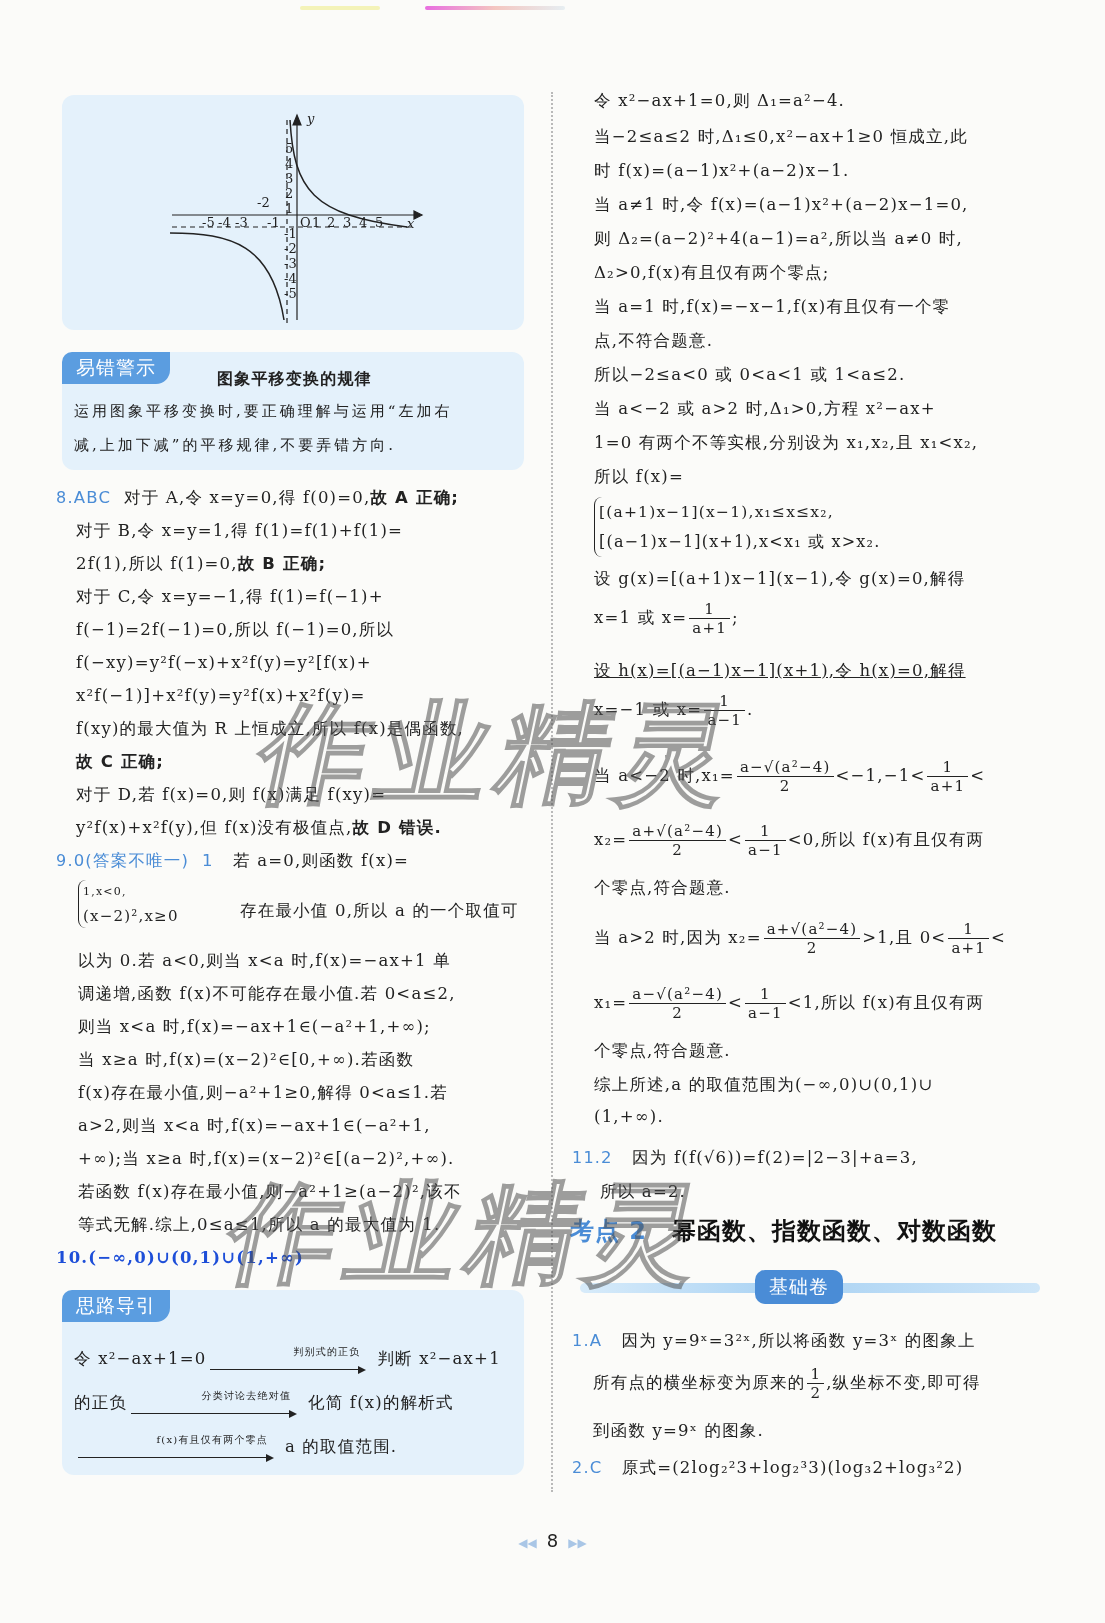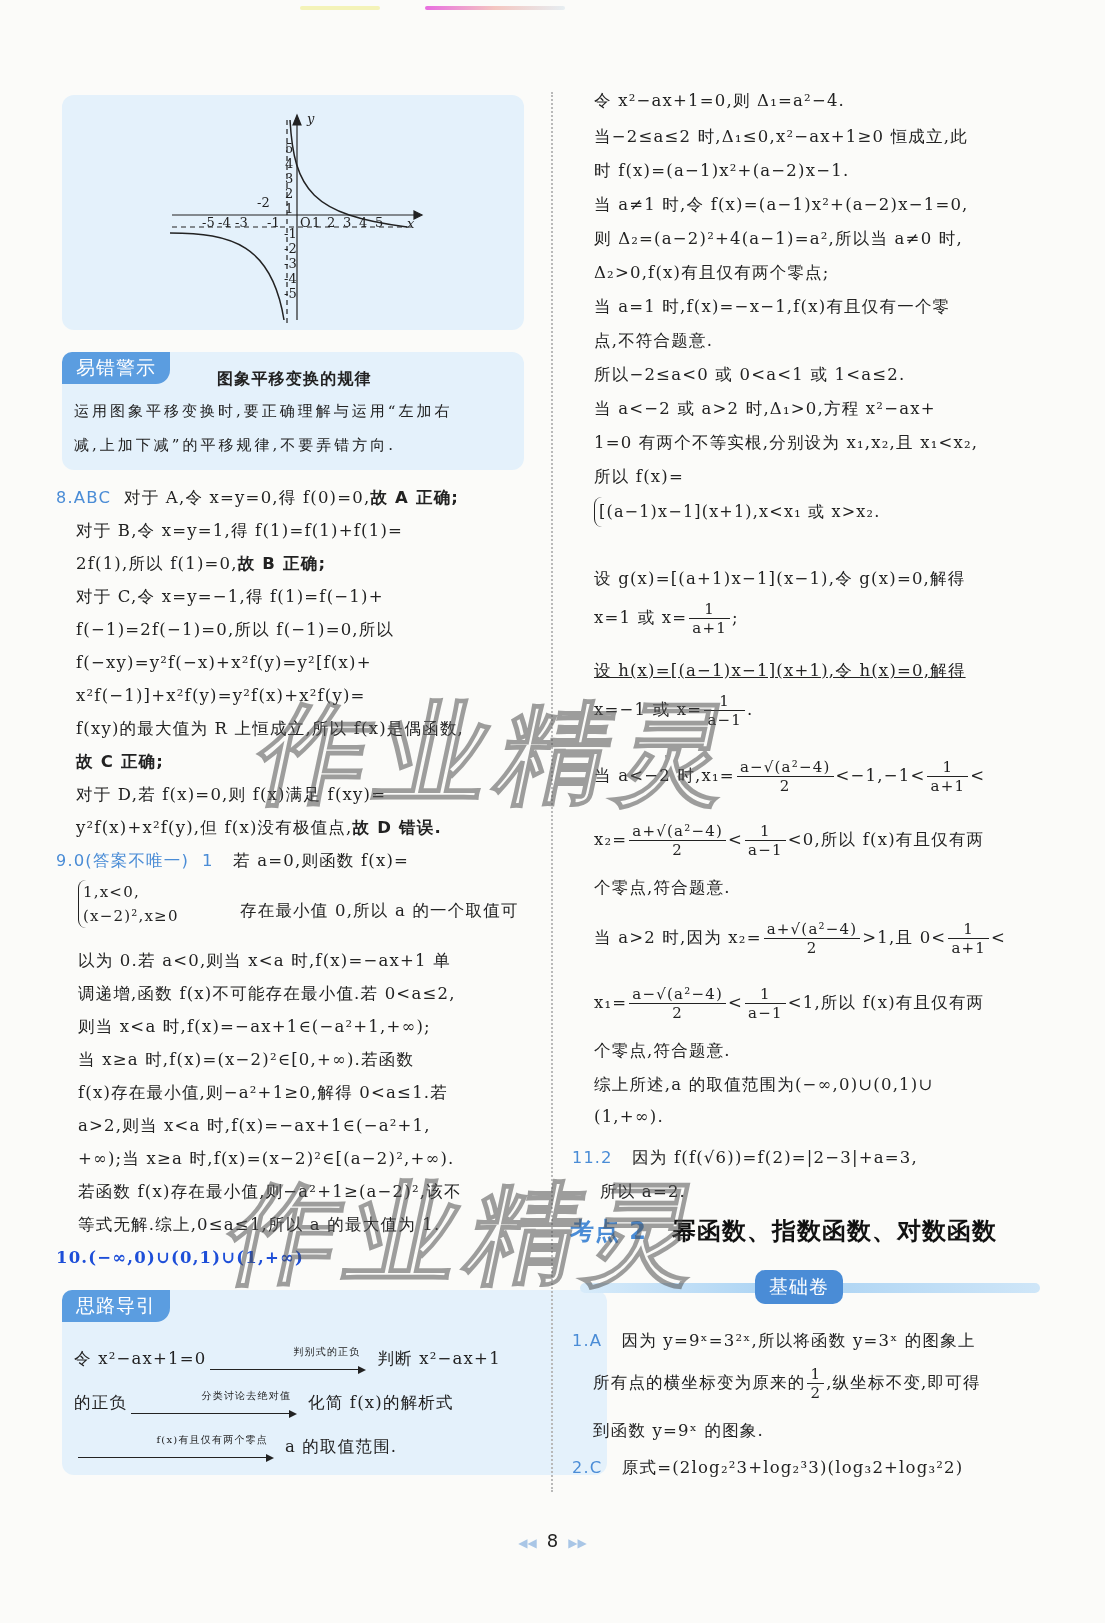--- a/index.html
+++ b/index.html
@@ -94,38 +94,38 @@
 <div class="line" style="left:76px;top:685px;">x²f(−1)]+x²f(y)=y²f(x)+x²f(y)=</div>
 <div class="line" style="left:76px;top:718px;">f(xy)的最大值为 R 上恒成立,所以 f(x)是偶函数,</div>
 <div class="line b" style="left:76px;top:751px;">故 C 正确;</div>
 <div class="line" style="left:76px;top:784px;">对于 D,若 f(x)=0,则 f(x)满足 f(xy)=</div>
 <div class="line" style="left:76px;top:817px;"><span>y²f(x)+x²f(y),但 f(x)没有极值点,</span><span class="b">故 D 错误.</span></div>
 
 <div class="line" style="left:56px;top:850px;">
   <span class="num">9.</span><span class="blue">0(答案不唯一)</span>&nbsp;&nbsp;<span class="blue">1</span>&nbsp;&nbsp;&nbsp;<span>若 a=0,则函数 f(x)=</span>
 </div>
 <div class="line" style="left:78px;top:880px;line-height:normal;">
-  <span class="brace"><span style="display:block;font-size:15px;line-height:24px;">1,x&lt;0,</span><span style="display:block;font-size:15px;line-height:24px;">(x−2)²,x≥0</span></span>
+  <span class="brace"><span style="display:block;font-size:11px;line-height:24px;">1,x&lt;0,</span><span style="display:block;font-size:15px;line-height:24px;">(x−2)²,x≥0</span></span>
 </div>
 <div class="line" style="left:240px;top:900px;">存在最小值 0,所以 a 的一个取值可</div>
 <div class="line" style="left:78px;top:950px;">以为 0.若 a&lt;0,则当 x&lt;a 时,f(x)=−ax+1 单</div>
 <div class="line" style="left:78px;top:983px;">调递增,函数 f(x)不可能存在最小值.若 0&lt;a≤2,</div>
 <div class="line" style="left:78px;top:1016px;">则当 x&lt;a 时,f(x)=−ax+1∈(−a²+1,+∞);</div>
 <div class="line" style="left:78px;top:1049px;">当 x≥a 时,f(x)=(x−2)²∈[0,+∞).若函数</div>
 <div class="line" style="left:78px;top:1082px;">f(x)存在最小值,则−a²+1≥0,解得 0&lt;a≤1.若</div>
 <div class="line" style="left:78px;top:1115px;">a&gt;2,则当 x&lt;a 时,f(x)=−ax+1∈(−a²+1,</div>
 <div class="line" style="left:78px;top:1148px;">+∞);当 x≥a 时,f(x)=(x−2)²∈[(a−2)²,+∞).</div>
 <div class="line" style="left:78px;top:1181px;">若函数 f(x)存在最小值,则−a²+1≥(a−2)²,该不</div>
 <div class="line" style="left:78px;top:1214px;">等式无解.综上,0≤a≤1,所以 a 的最大值为 1.</div>
 
 <div class="line" style="left:56px;top:1247px;font-weight:bold;color:#1d4ed8;">
   <span>10.</span><span>(−∞,0)∪(0,1)∪(1,+∞)</span>
 </div>
 
-<div class="panel" style="left:62px;top:1290px;width:545px;height:185px;">
+<div class="panel" style="left:62px;top:1290px;width:462px;height:185px;">
   <div class="tag" style="left:0;top:0;">思路导引</div>
   <div class="line" style="left:12px;top:58px;">
     <span>令 x²−ax+1=0</span><span class="arrow" style="width:150px;"><span style="position:relative;top:-8px;">判别式的正负</span></span>&nbsp;&nbsp;<span>判断 x²−ax+1</span>
   </div>
   <div class="line" style="left:12px;top:102px;">
     <span>的正负</span><span class="arrow" style="width:160px;"><span style="position:relative;top:-8px;">分类讨论去绝对值</span></span>&nbsp;&nbsp;<span>化简 f(x)的解析式</span>
   </div>
   <div class="line" style="left:12px;top:146px;">
     <span class="arrow" style="width:190px;"><span style="position:relative;top:-8px;">f(x)有且仅有两个零点</span></span>&nbsp;&nbsp;<span>a 的取值范围.</span>
   </div>
@@ -139,21 +139,21 @@
 <div class="line" style="left:594px;top:194px;">当 a≠1 时,令 f(x)=(a−1)x²+(a−2)x−1=0,</div>
 <div class="line" style="left:594px;top:228px;">则 Δ₂=(a−2)²+4(a−1)=a²,所以当 a≠0 时,</div>
 <div class="line" style="left:594px;top:262px;">Δ₂&gt;0,f(x)有且仅有两个零点;</div>
 <div class="line" style="left:594px;top:296px;">当 a=1 时,f(x)=−x−1,f(x)有且仅有一个零</div>
 <div class="line" style="left:594px;top:330px;">点,不符合题意.</div>
 <div class="line" style="left:594px;top:364px;">所以−2≤a&lt;0 或 0&lt;a&lt;1 或 1&lt;a≤2.</div>
 <div class="line" style="left:594px;top:398px;">当 a&lt;−2 或 a&gt;2 时,Δ₁&gt;0,方程 x²−ax+</div>
 <div class="line" style="left:594px;top:432px;">1=0 有两个不等实根,分别设为 x₁,x₂,且 x₁&lt;x₂,</div>
 <div class="line" style="left:594px;top:466px;">所以 f(x)=</div>
 <div class="line" style="left:594px;top:497px;line-height:normal;">
-  <span class="brace"><span style="display:block;font-size:16px;line-height:30px;text-align:center;">[(a−1)x−1](x+1),x&lt;x₁ 或 x&gt;x₂.</span></span>
+  <span class="brace"><span style="display:block;font-size:15.5px;line-height:30px;">[(a+1)x−1](x−1),x₁≤x≤x₂,</span><span style="display:block;font-size:16px;line-height:30px;text-align:center;">[(a−1)x−1](x+1),x&lt;x₁ 或 x&gt;x₂.</span></span>
 </div>
 <div class="line" style="left:594px;top:568px;">设 g(x)=[(a+1)x−1](x−1),令 g(x)=0,解得</div>
 <div class="line" style="left:594px;top:600px;line-height:normal;">
   <span>x=1 或 x=</span><span class="frac"><span class="n">1</span><span class="d">a+1</span></span><span>;</span>
 </div>
 <div class="line" style="left:594px;top:660px;text-decoration:underline;">设 h(x)=[(a−1)x−1](x+1),令 h(x)=0,解得</div>
 <div class="line" style="left:594px;top:692px;line-height:normal;">
   <span>x=−1 或 x=</span><span class="frac"><span class="n">1</span><span class="d">a−1</span></span><span>.</span>
 </div>
 <div class="line" style="left:594px;top:758px;line-height:normal;">

